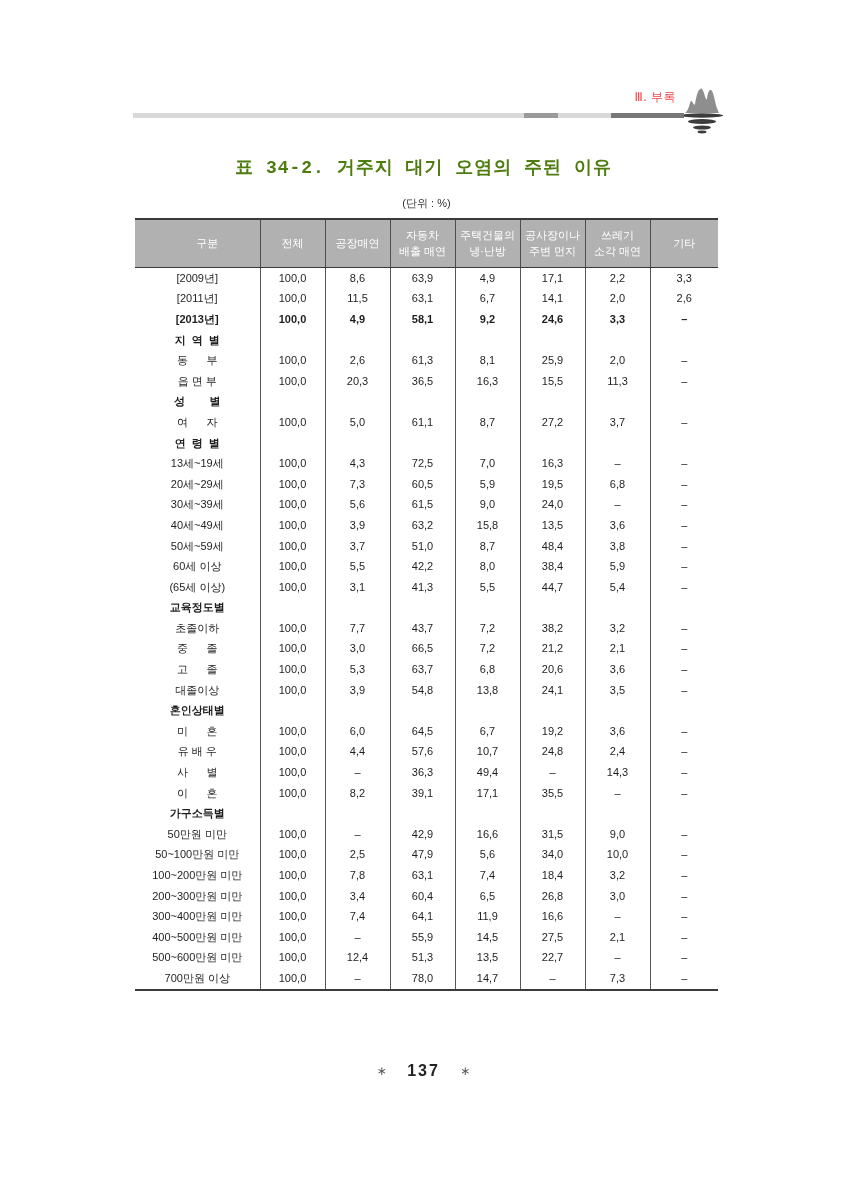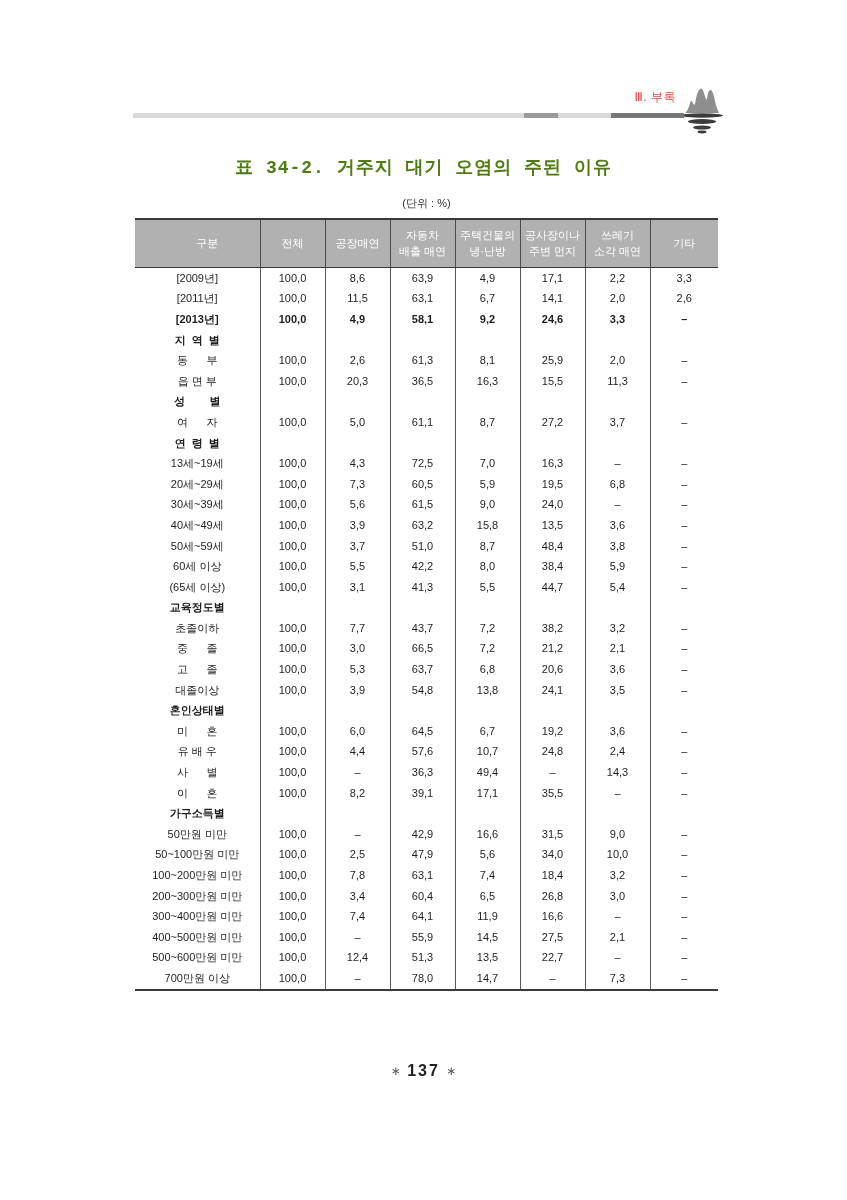--- a/index.html
+++ b/index.html
@@ -63,21 +63,21 @@
   table.stats tbody td:first-child { border-left:none; }
   table.stats tbody td.label { white-space:pre; }
   table.stats tbody tr.bold td { font-weight:bold; }
 
   
   .page-footer {
     position:absolute; top:1062px; left:0; width:100%;
     text-align:center; color:#222;
   }
   .page-footer .mark { font-size:12px; color:#555; vertical-align:1px; }
-  .page-footer .num  { font-size:16px; font-weight:bold; margin:0 2px; letter-spacing:2px; }
+  .page-footer .num  { font-size:16px; font-weight:bold; margin:0 16px; letter-spacing:2px; }
 </style>
 </head>
 <body>
 
 <div class="section-label">Ⅲ. 부록</div>
 
 <svg class="logo" viewBox="0 0 44 58" xmlns="http://www.w3.org/2000/svg">
   <path d="M5 34 Q8 32 10 24 Q11 20 13 24 Q14 27 15 25 Q17 12 20 10 Q22 8 24 14 Q26 22 27 20 Q28 10 31 11 Q33 12 35 22 Q36 28 39 34 Z" fill="#8e8e8e"></path>
   <ellipse cx="22" cy="36.5" rx="21" ry="2.2" fill="#3c3c3c"></ellipse>
   <ellipse cx="22" cy="42.5" rx="14" ry="2.6" fill="#3c3c3c"></ellipse>

